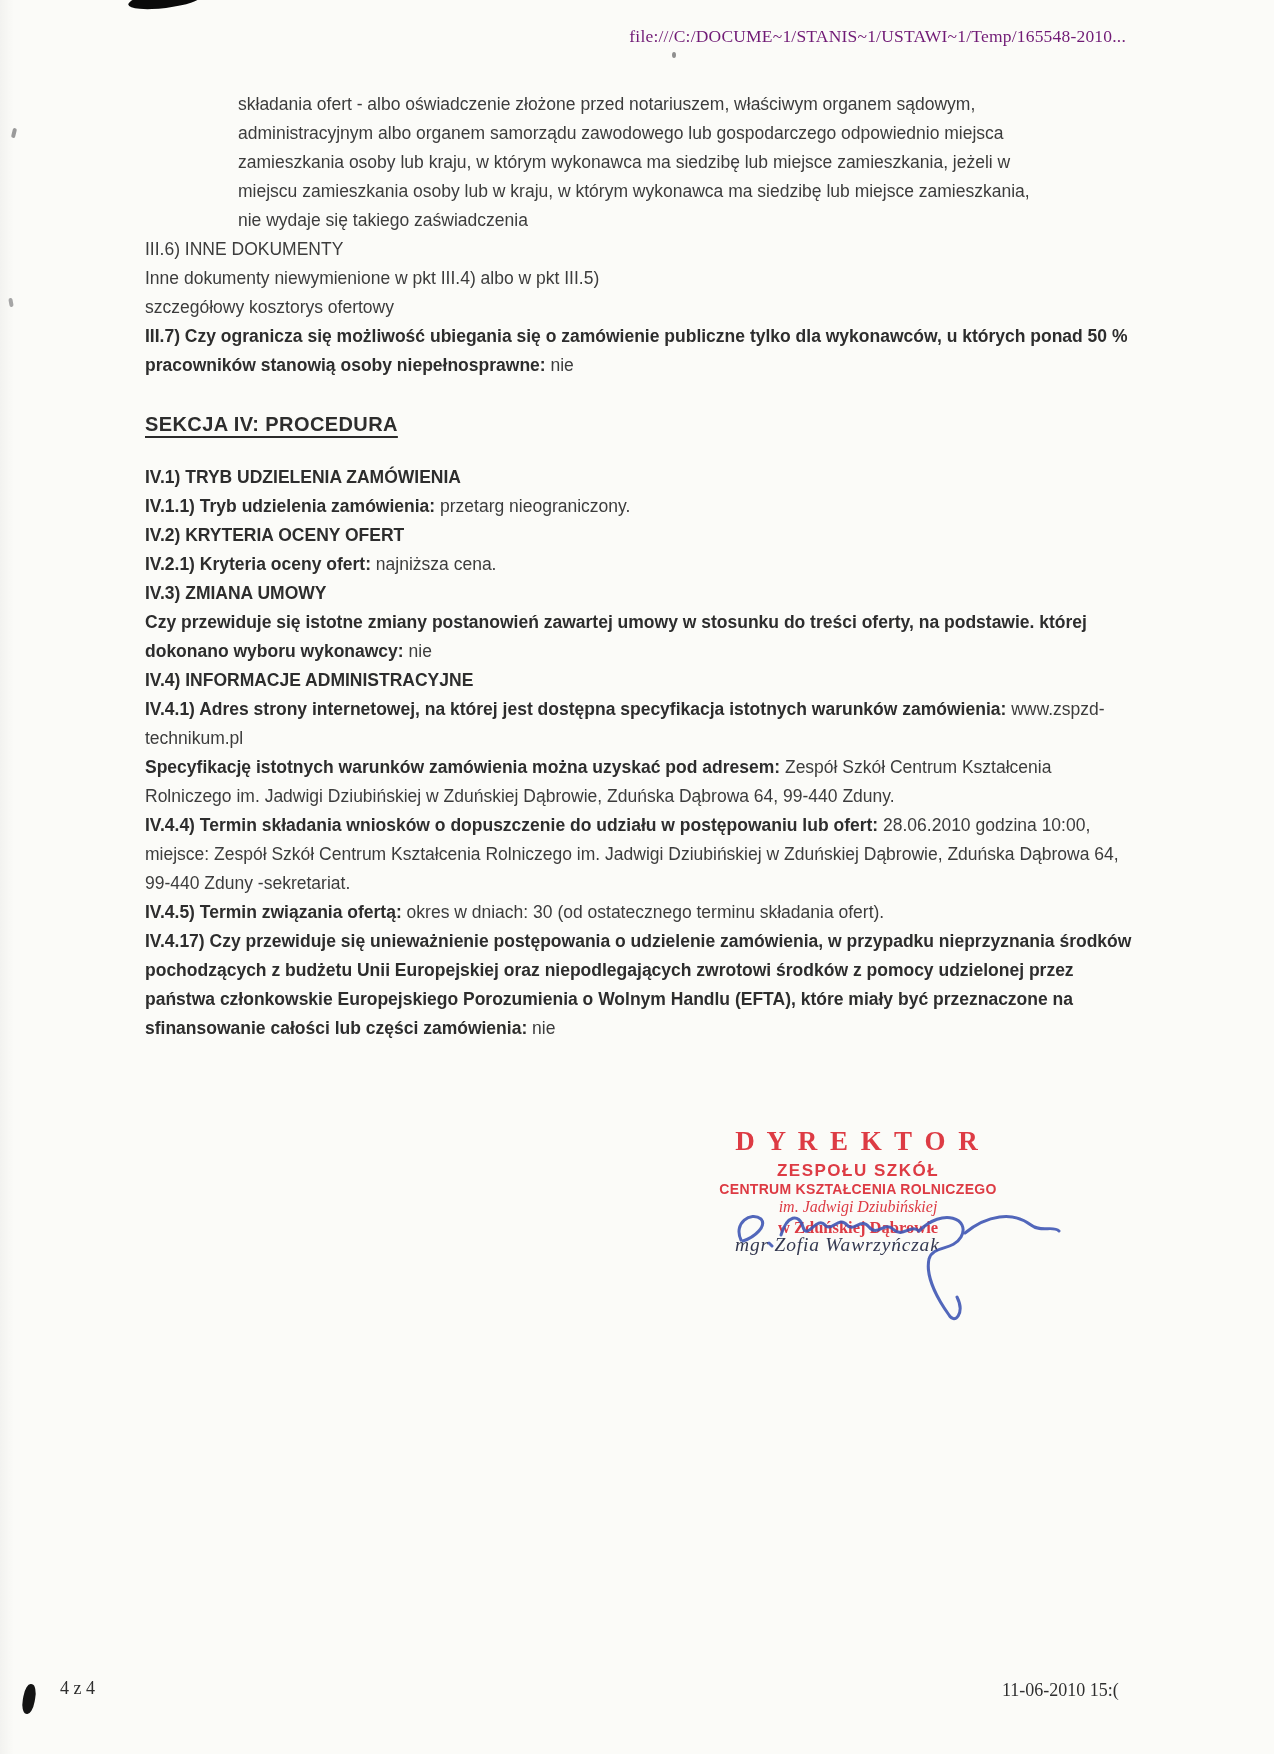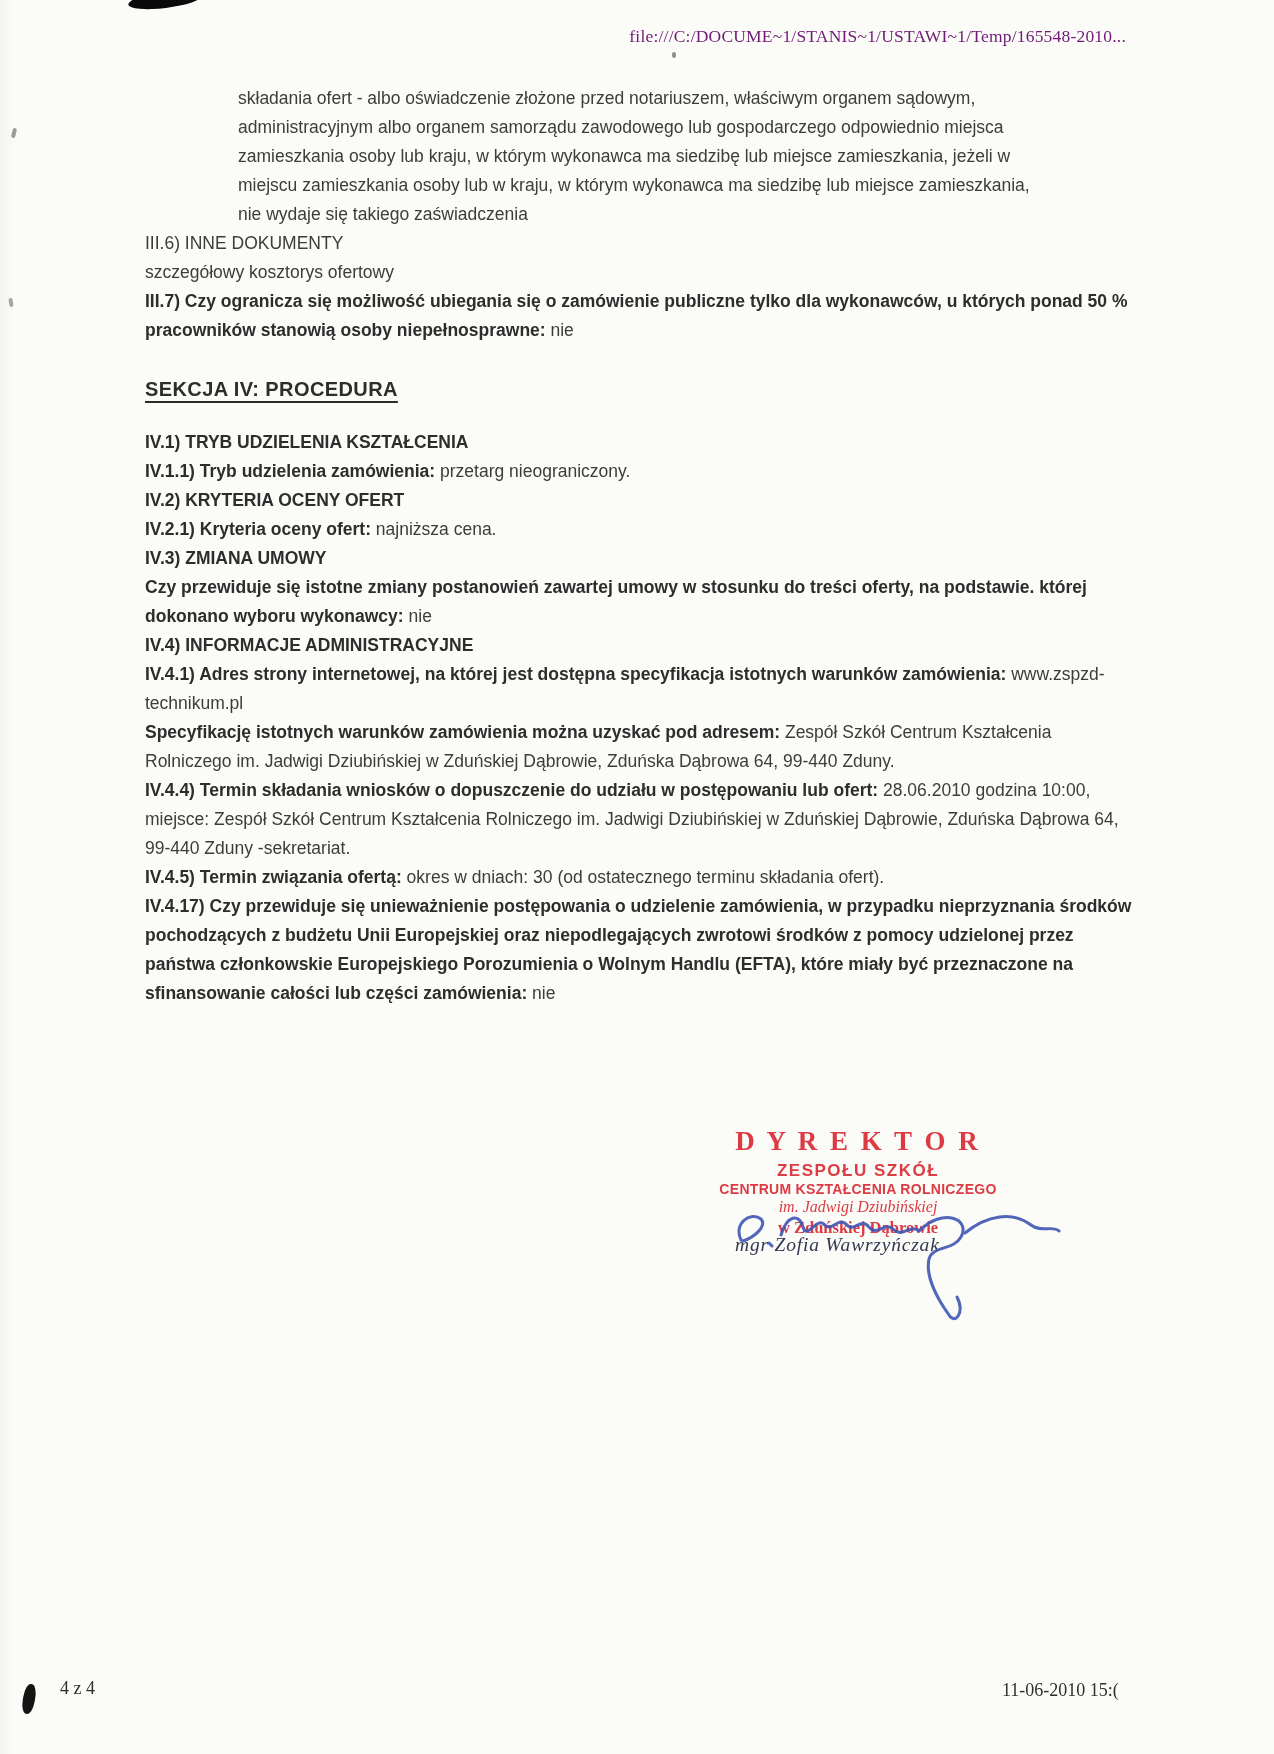--- a/index.html
+++ b/index.html
@@ -17,21 +17,21 @@
     background:linear-gradient(90deg, rgba(0,0,0,0.035), transparent 14px);
     pointer-events:none;
   }
   .header-url{
     position:absolute; top:26px; right:148px;
     font-family:"Liberation Serif", serif;
     font-size:17.5px; color:#701a75;
     letter-spacing:0.2px;
   }
   .doc-body{
-    position:absolute; top:84px; left:145px; width:992px;
+    position:absolute; top:90px; left:145px; width:992px;
   }
   .para{ font-size:17.5px; line-height:29px; color:#3c3c3c; }
   .para .b{ font-weight:700; color:#2d2d2d; }
   .para.indent{ margin-left:93px; margin-right:102px; }
   .para.heading{
     font-size:20px; font-weight:700; color:#2b2b2b;
     margin:30px 0 24px 0;
     text-decoration:underline;
     text-underline-offset:5px;
     text-decoration-thickness:2px;
@@ -91,24 +91,25 @@
 <div class="artifact-bottom-left"></div>
 <div class="speck-1"></div>
 <div class="speck-2"></div>
 <div class="speck-3"></div>
 
 <div class="header-url">file:///C:/DOCUME~1/STANIS~1/USTAWI~1/Temp/165548-2010...</div>
 
 <div class="doc-body">
     <p class="para indent"><span>składania ofert - albo oświadczenie złożone przed notariuszem, właściwym organem sądowym, administracyjnym albo organem samorządu zawodowego lub gospodarczego odpowiednio miejsca zamieszkania osoby lub kraju, w którym wykonawca ma siedzibę lub miejsce zamieszkania, jeżeli w miejscu zamieszkania osoby lub w kraju, w którym wykonawca ma siedzibę lub miejsce zamieszkania, nie wydaje się takiego zaświadczenia</span></p>
     <p class="para body"><span>III.6) INNE DOKUMENTY</span></p>
+    <p class="para body"><span>Inne dokumenty niewymienione w pkt III.4) albo w pkt III.5)</span></p>
     <p class="para body"><span>szczegółowy kosztorys ofertowy</span></p>
     <p class="para body"><span class="b">III.7) Czy ogranicza się możliwość ubiegania się o zamówienie publiczne tylko dla wykonawców, u których ponad 50 % pracowników stanowią osoby niepełnosprawne:</span><span> nie</span></p>
     <p class="para heading"><span class="b">SEKCJA IV: PROCEDURA</span></p>
-    <p class="para body"><span class="b">IV.1) TRYB UDZIELENIA KSZTAŁCENIA</span></p>
+    <p class="para body"><span class="b">IV.1) TRYB UDZIELENIA ZAMÓWIENIA</span></p>
     <p class="para body"><span class="b">IV.1.1) Tryb udzielenia zamówienia:</span><span> przetarg nieograniczony.</span></p>
     <p class="para body"><span class="b">IV.2) KRYTERIA OCENY OFERT</span></p>
     <p class="para body"><span class="b">IV.2.1) Kryteria oceny ofert:</span><span> najniższa cena.</span></p>
     <p class="para body"><span class="b">IV.3) ZMIANA UMOWY</span></p>
     <p class="para body"><span class="b">Czy przewiduje się istotne zmiany postanowień zawartej umowy w stosunku do treści oferty, na podstawie. której dokonano wyboru wykonawcy:</span><span> nie</span></p>
     <p class="para body"><span class="b">IV.4) INFORMACJE ADMINISTRACYJNE</span></p>
     <p class="para body"><span class="b">IV.4.1) Adres strony internetowej, na której jest dostępna specyfikacja istotnych warunków zamówienia:</span><span> www.zspzd-technikum.pl</span></p>
     <p class="para body"><span class="b">Specyfikację istotnych warunków zamówienia można uzyskać pod adresem:</span><span> Zespół Szkół Centrum Kształcenia Rolniczego im. Jadwigi Dziubińskiej w Zduńskiej Dąbrowie, Zduńska Dąbrowa 64, 99-440 Zduny.</span></p>
     <p class="para body"><span class="b">IV.4.4) Termin składania wniosków o dopuszczenie do udziału w postępowaniu lub ofert:</span><span> 28.06.2010 godzina 10:00, miejsce: Zespół Szkół Centrum Kształcenia Rolniczego im. Jadwigi Dziubińskiej w Zduńskiej Dąbrowie, Zduńska Dąbrowa 64, 99-440 Zduny -sekretariat.</span></p>
     <p class="para body"><span class="b">IV.4.5) Termin związania ofertą:</span><span> okres w dniach: 30 (od ostatecznego terminu składania ofert).</span></p>

